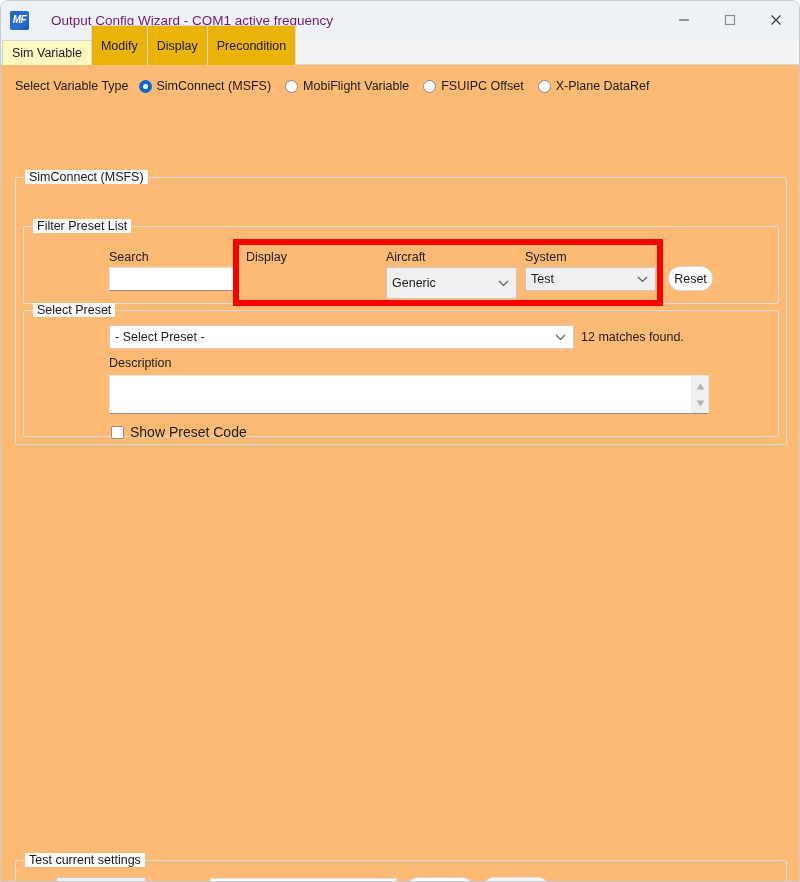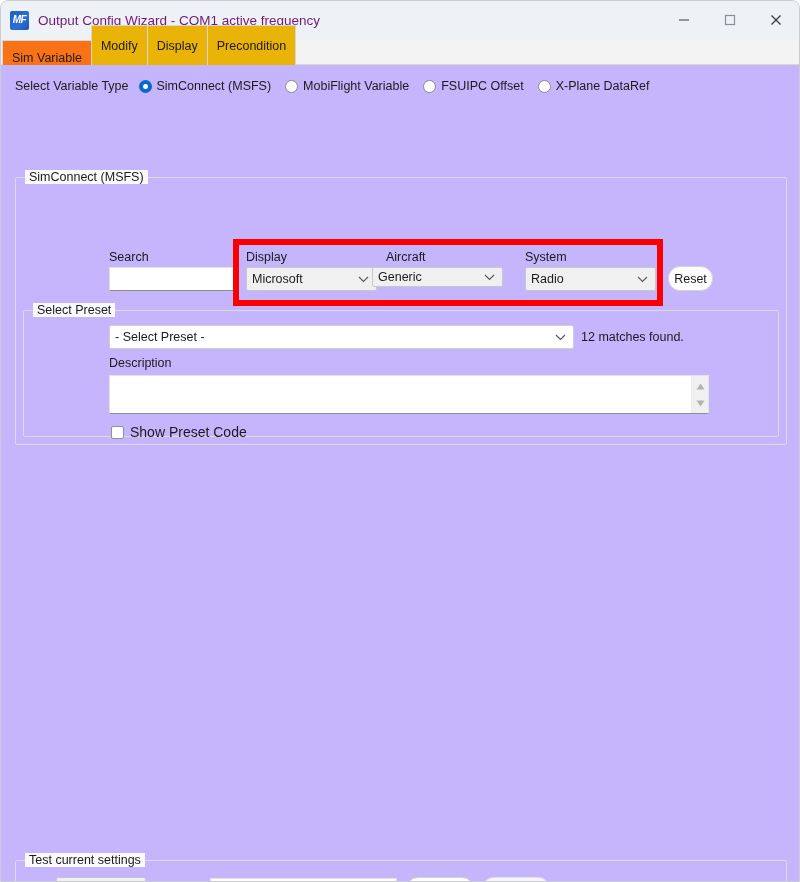--- a/index.html
+++ b/index.html
@@ -33,21 +33,21 @@
     height: 38px;
     background: #eef1f5;
     display: flex;
     align-items: center;
     border-bottom: 1px solid #eef1f5;
   }
   .app-icon {
     width: 19px;
     height: 19px;
     margin-left: 9px;
-    margin-right: 9px;
+    margin-right: 22px;
     background: linear-gradient(135deg, #1f5fc4 0%, #2a6fd6 60%, #1a55b0 100%);
     border-radius: 2px;
     display: flex;
     align-items: center;
     justify-content: center;
     color: #ffffff;
     font-size: 10px;
     font-weight: bold;
     font-style: italic;
     letter-spacing: -0.5px;
@@ -101,31 +101,30 @@
     color: #1b1b1b;
     background: #eab308;
     border: 1px solid #d7d7d7;
     border-bottom: none;
     margin-right: -1px;
     box-sizing: border-box;
     white-space: nowrap;
     z-index: 1;
   }
   .tab.active {
-    background: #f97316;
+    background: #fef9c3;
     z-index: 3;
     height: 25px;
     border-color: #d7d7d7;
-    align-items: flex-end;
   }
 
   
   .page {
     position: relative;
-    background: #c4b5fd;
+    background: #fdba74;
     height: 817px;
     box-sizing: border-box;
   }
 
   .row-vartype {
     display: flex;
     align-items: center;
     padding: 14px 0 0 14px;
     font-size: 12.5px;
   }
@@ -371,47 +370,42 @@
       <div class="radio-item">
         <span class="radio"></span>
         <span>X-Plane DataRef</span>
       </div>
     </div>
 
     <div class="groupbox" id="gb-simconnect">
       <span class="group-title">SimConnect (MSFS)</span>
     </div>
 
+    <div class="groupbox" id="gb-filter">
+      <span class="group-title">Filter Preset List</span>
+    </div>
 
     <div class="field-label" style="left:108px; top:185px;">Search</div>
     <div class="textbox-flat" style="left:108px; top:202px; width:126px; height:24px;"></div>
 
     <div class="field-label" style="left:245px; top:185px;">Display</div>
-    <div class="combo" style="left:245px; top:202px; width:131px; height:24px;">
-      <span>Microsoft</span>
-      <span class="chev">
-        <svg width="11" height="7" viewBox="0 0 11 7">
-            <polyline points="1,1 5.5,5.5 10,1" fill="none" stroke="#5b5b5b" stroke-width="1.2"></polyline>
-          </svg>
-      </span>
-    </div>
 
     <div class="field-label" style="left:385px; top:185px;">Aircraft</div>
-    <div class="combo" style="left:371px; top:202px; width:131px; height:20px;text-align:center;">
+    <div class="combo" style="left:385px; top:202px; width:131px; height:32px;text-align:center;">
       <span>Generic</span>
       <span class="chev">
         <svg width="11" height="7" viewBox="0 0 11 7">
             <polyline points="1,1 5.5,5.5 10,1" fill="none" stroke="#5b5b5b" stroke-width="1.2"></polyline>
           </svg>
       </span>
     </div>
 
     <div class="field-label" style="left:524px; top:185px;">System</div>
     <div class="combo" style="left:524px; top:202px; width:131px; height:24px;">
-      <span>Radio</span>
+      <span>Test</span>
       <span class="chev">
         <svg width="11" height="7" viewBox="0 0 11 7">
             <polyline points="1,1 5.5,5.5 10,1" fill="none" stroke="#5b5b5b" stroke-width="1.2"></polyline>
           </svg>
       </span>
     </div>
 
     <div class="btn" style="left:667px; top:201px; width:45px; height:25px;">
       <span>Reset</span>
     </div>

